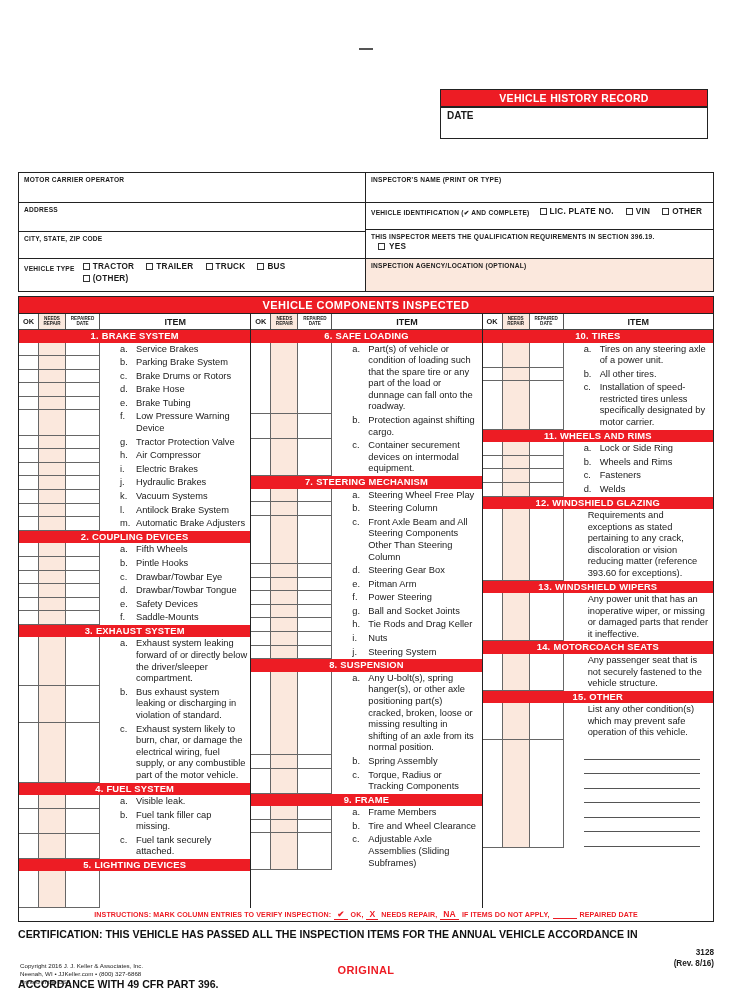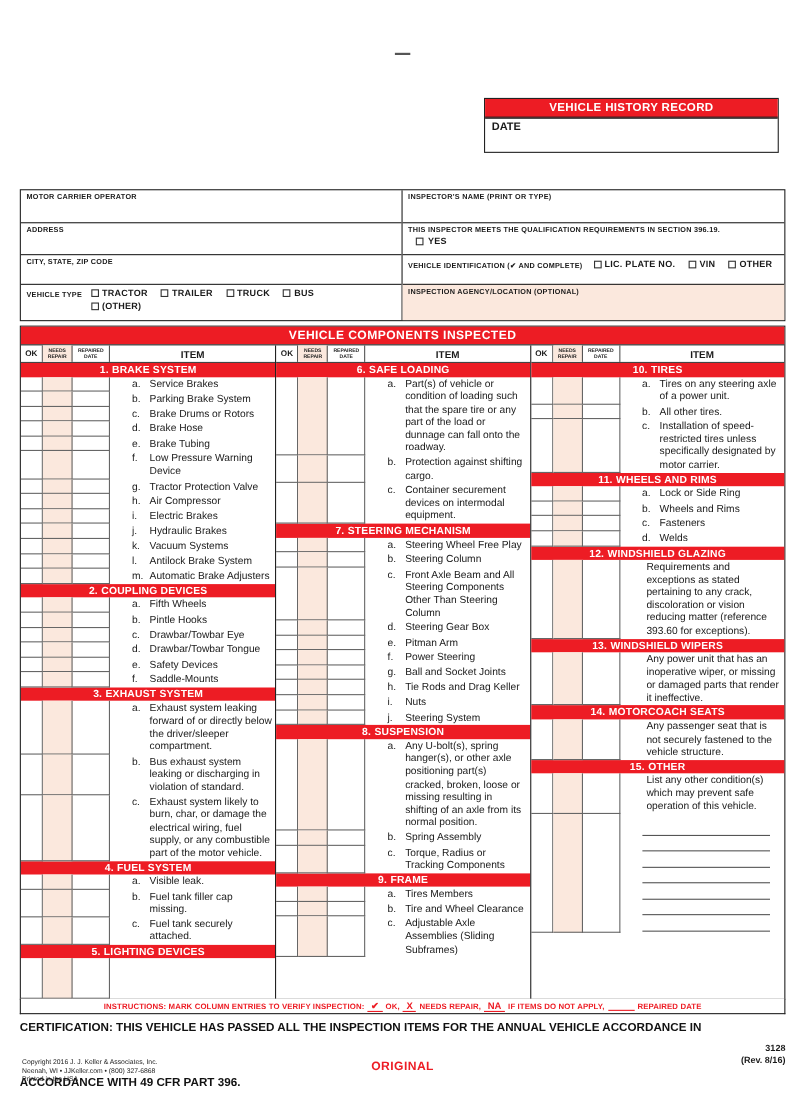--- a/index.html
+++ b/index.html
@@ -135,42 +135,42 @@
             <span class="vt-line">
               <span class="cb"></span>
               <span class="cb-lbl">(OTHER)</span>
             </span>
           </span>
         </div>
       </div>
     </div>
     <div class="info-right">
       <div class="ic h28">INSPECTOR'S NAME (PRINT OR TYPE)</div>
-      <div class="ic h28">
-        <div>THIS INSPECTOR MEETS THE QUALIFICATION REQUIREMENTS IN SECTION 396.19.</div>
-        <div class="cbrow" style="margin-left:7px;">
-          <span class="cb"></span>
-          <span class="cb-lbl">YES</span>
-        </div>
-      </div>
       <div class="ic h27">
         <div class="vt-row" style="align-items:center;">
           <span class="vt-tag">VEHICLE IDENTIFICATION (✔ AND COMPLETE)</span>
           <span class="vt-opts" style="padding-left:10px;">
             <span class="vt-line">
               <span class="cb"></span>
               <span class="cb-lbl">LIC. PLATE NO.</span>
               <span class="cb"></span>
               <span class="cb-lbl">VIN</span>
               <span class="cb"></span>
               <span class="cb-lbl">OTHER</span>
             </span>
           </span>
         </div>
       </div>
+      <div class="ic h28">
+        <div>THIS INSPECTOR MEETS THE QUALIFICATION REQUIREMENTS IN SECTION 396.19.</div>
+        <div class="cbrow" style="margin-left:7px;">
+          <span class="cb"></span>
+          <span class="cb-lbl">YES</span>
+        </div>
+      </div>
       <div class="ic h33 shade">INSPECTION AGENCY/LOCATION (OPTIONAL)</div>
     </div>
   </div>
 
   <div class="vci">
     <div class="vci-head">VEHICLE COMPONENTS INSPECTED</div>
     <div class="cols" id="cols">
         <div class="col">
           <div class="chead">
             <div class="ch-ok">OK</div>
@@ -651,21 +651,21 @@
             </div>
           </div>
           <div class="sect"><span class="num">9.</span><span>FRAME</span></div>
           <div class="row">
             <div class="c-ok" style="height: 13.5938px;"></div>
             <div class="c-nr" style="height: 13.5938px;"></div>
             <div class="c-rd" style="height: 13.5938px;"></div>
             <div class="c-item">
               <div class="itm">
                 <span class="ltr">a.</span>
-                <span class="txt">Tires Members</span>
+                <span class="txt">Frame Members</span>
               </div>
             </div>
           </div>
           <div class="row">
             <div class="c-ok" style="height: 13.5938px;"></div>
             <div class="c-nr" style="height: 13.5938px;"></div>
             <div class="c-rd" style="height: 13.5938px;"></div>
             <div class="c-item">
               <div class="itm">
                 <span class="ltr">b.</span>

